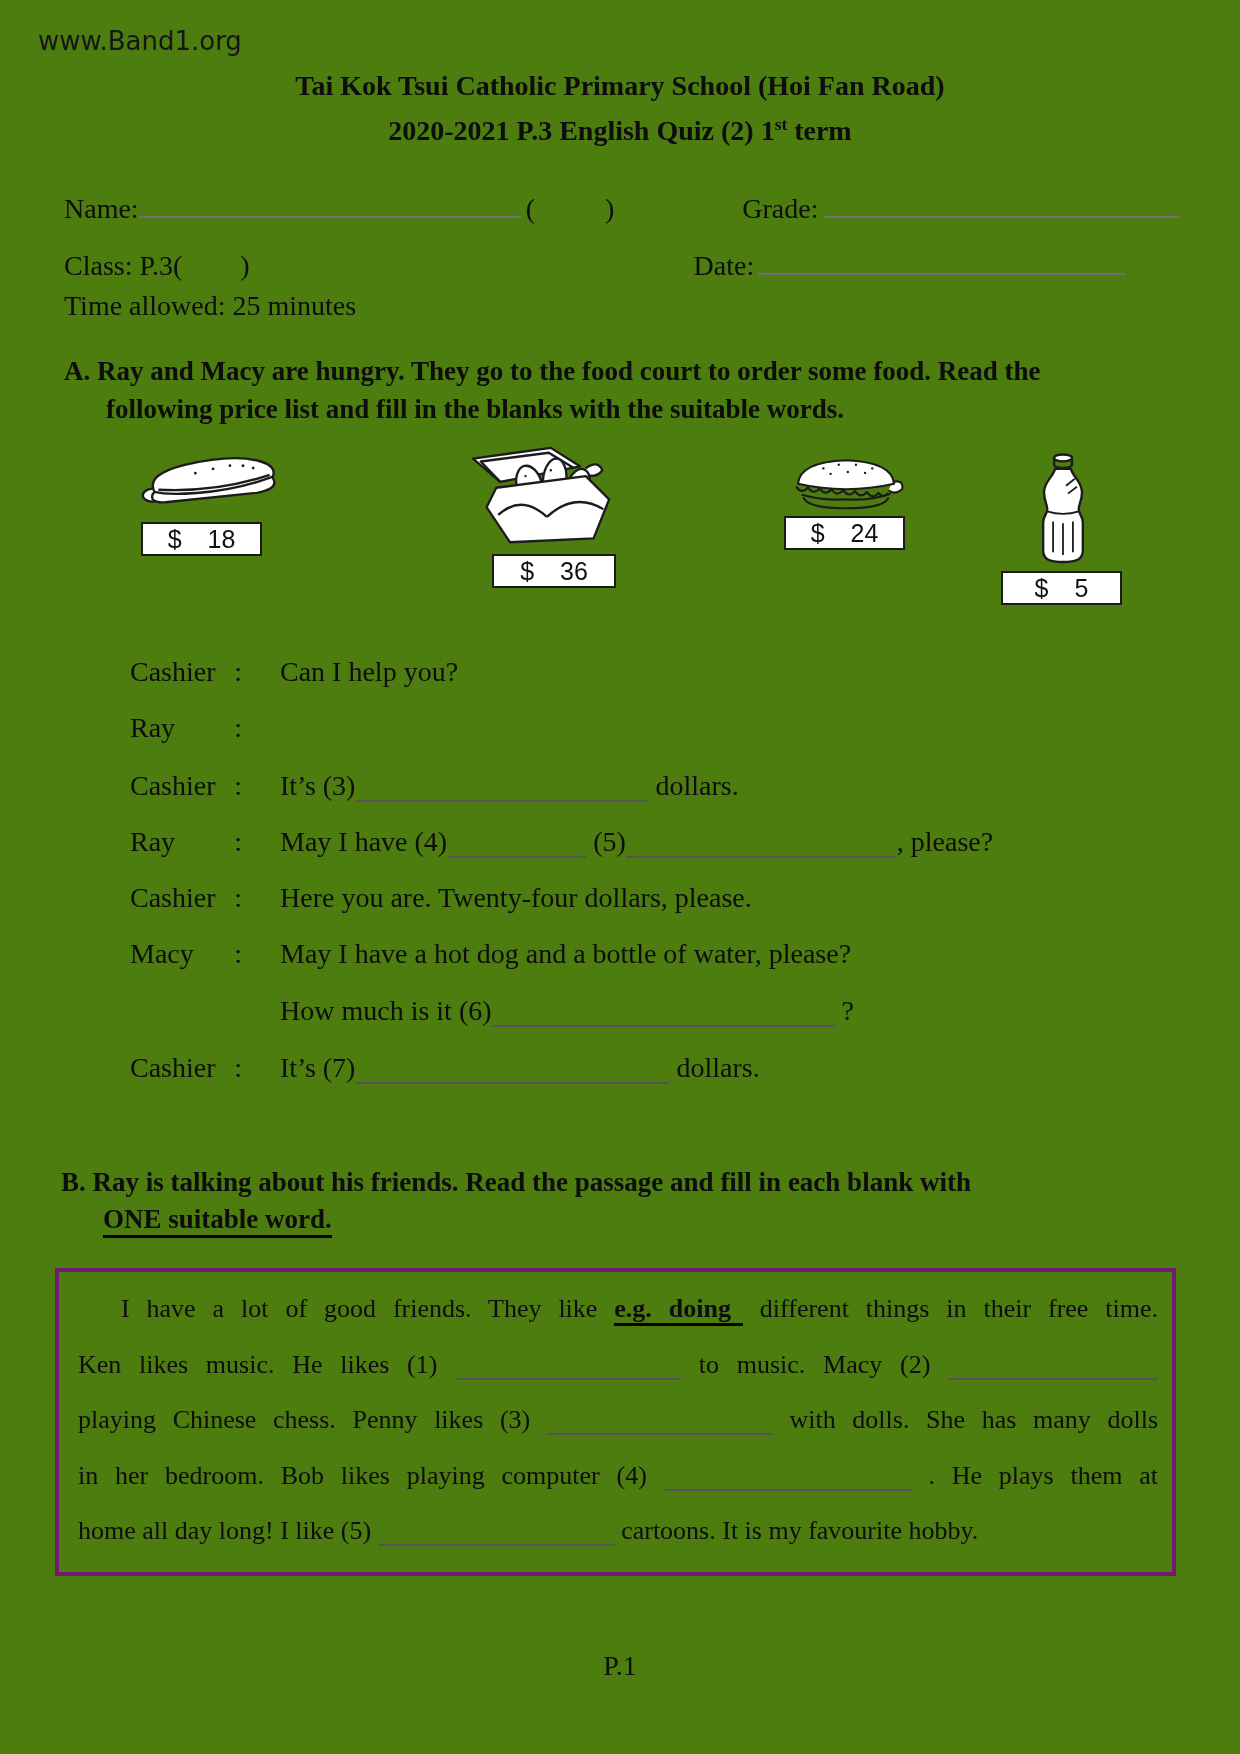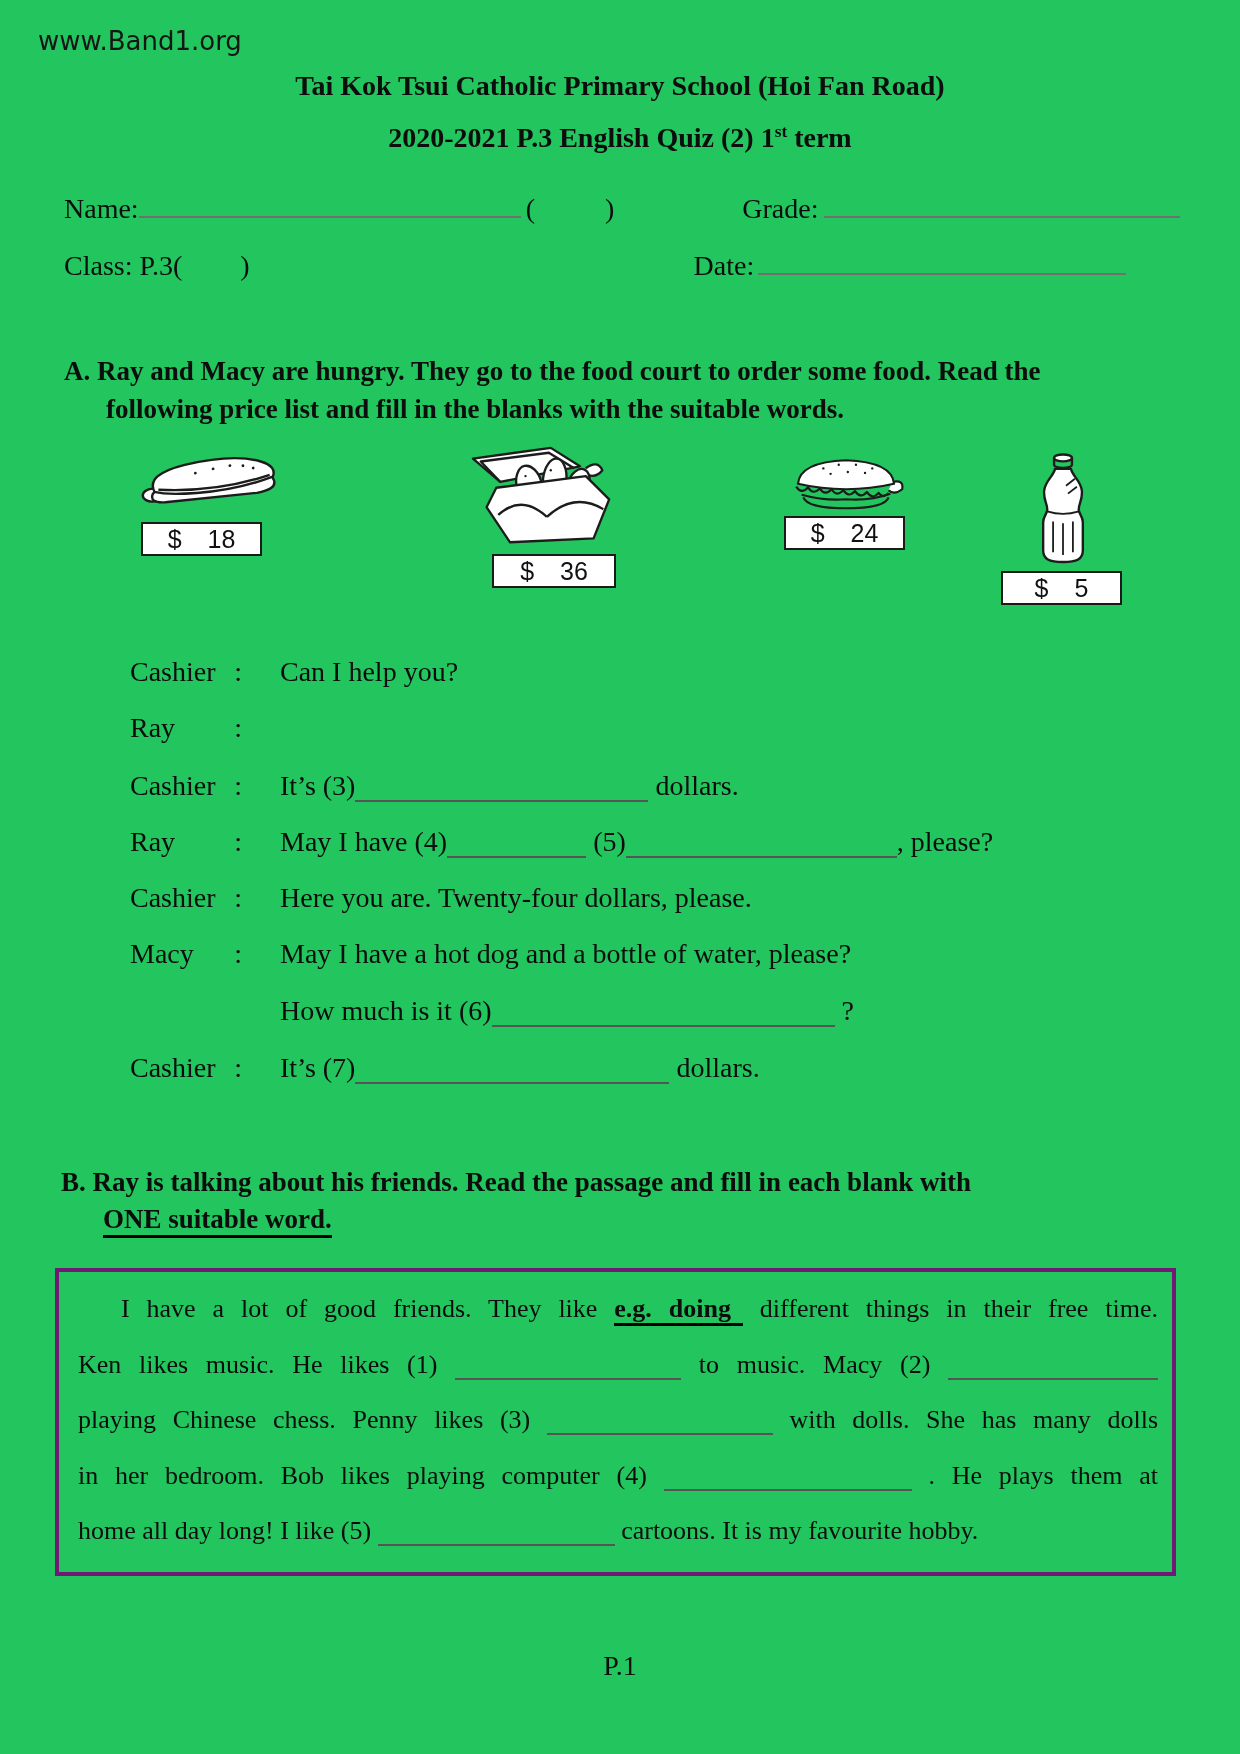--- a/index.html
+++ b/index.html
@@ -1,22 +1,22 @@
 <!DOCTYPE html>
 <html><head>
 <meta charset="utf-8">
 <style>
   html,body{margin:0;padding:0;background:#fff;}
-  .page{position:relative;width:1240px;height:1754px;background:#22c55e;color:#0d0d0d;
+  .page{position:relative;width:1240px;height:1754px;background:#4d7c0f;color:#0d0d0d;
         font-family:"Liberation Serif", serif;overflow:hidden;}
   .watermark{position:absolute;left:38px;top:26px;font-family:"DejaVu Sans","Liberation Sans",sans-serif;
              font-size:26px;color:#161616;}
   .school-title{position:absolute;left:0;top:70px;width:100%;text-align:center;
                 font-weight:bold;font-size:28px;}
-  .quiz-title{position:absolute;left:0;top:122px;width:100%;text-align:center;
+  .quiz-title{position:absolute;left:0;top:115px;width:100%;text-align:center;
               font-weight:bold;font-size:28px;}
   .quiz-title sup{font-size:0.62em;}
   .form-row{position:absolute;display:flex;align-items:baseline;font-size:28px;white-space:pre;}
   .uline{display:inline-block;height:1em;border-bottom:2px solid #707070;vertical-align:-6px;}
   .row-name{left:64px;top:188px;}
   .row-class{left:64px;top:245px;}
   .row-time{left:64px;top:290px;}
   .sec-heading{position:absolute;font-weight:bold;font-size:27px;line-height:38px;}
   .sec-a-heading{left:64px;top:352px;}
   .sec-b-heading{left:61px;top:1164px;line-height:37px;}
@@ -61,20 +61,23 @@
   </div>
 
   <div class="form-row row-class">
     <span>Class: P.3(</span>
     <span style="display:inline-block;width:58px"></span>
     <span>)</span>
     <span style="margin-left:444px">Date:</span>
     <span class="uline" style="width:368px;margin-left:4px"></span>
   </div>
 
+  <div class="form-row row-time">
+    <span>Time allowed: 25 minutes</span>
+  </div>
 
   <div class="sec-heading sec-a-heading">
     <div>A. Ray and Macy are hungry. They go to the food court to order some food. Read the</div>
     <div class="indent2">following price list and fill in the blanks with the suitable words.</div>
   </div>
 
   <div class="food-item" style="left:136px;top:452px">
     <svg width="150" height="60" viewBox="0 0 150 60">
       <g fill="#fff" stroke="#1c1c1c" stroke-width="2.4" stroke-linejoin="round" transform="rotate(-4 75 30)">
         <ellipse cx="16" cy="39" rx="10" ry="6.5"></ellipse>

